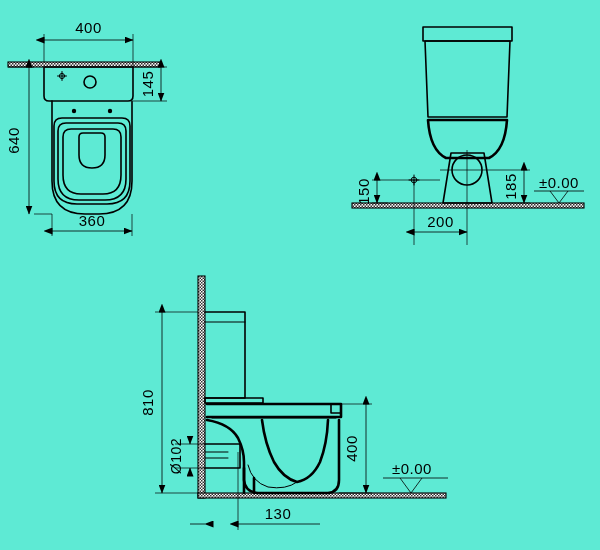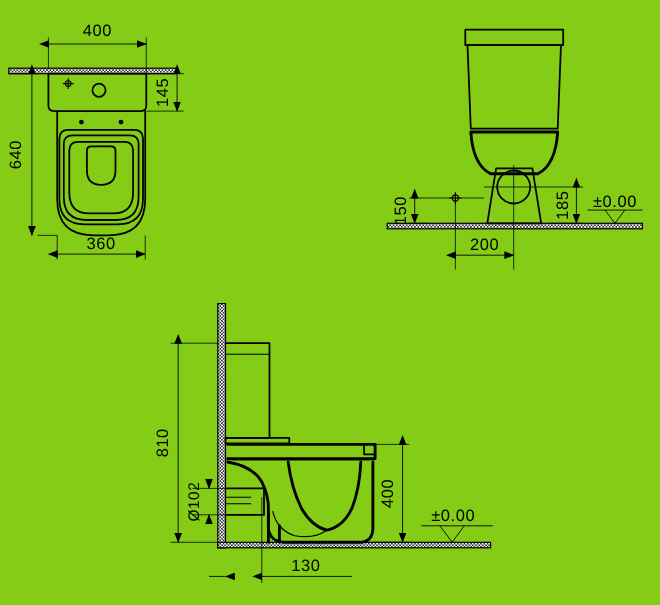--- a/index.html
+++ b/index.html
@@ -10,21 +10,21 @@
   body {
     width: 600px;
     height: 550px;
     overflow: hidden;
     font-family: "Liberation Sans", sans-serif;
   }
   #drawing-root {
     position: relative;
     width: 600px;
     height: 550px;
-    background: #84cc16;
+    background: #5eead4;
   }
   svg.sheet {
     display: block;
     width: 600px;
     height: 550px;
   }
   text {
     font-family: "Liberation Sans", sans-serif;
     fill: #000000;
     stroke: none;

